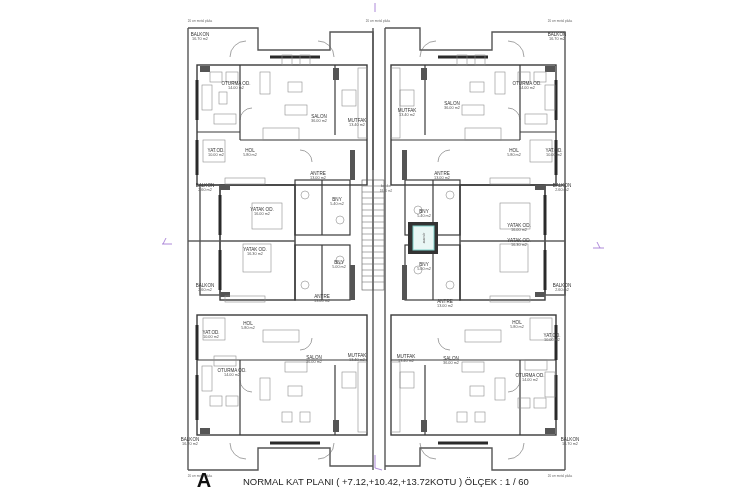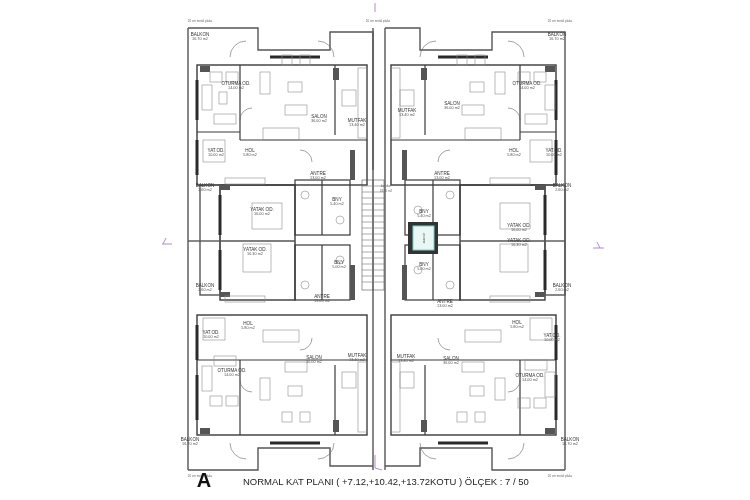--- a/index.html
+++ b/index.html
@@ -293,13 +293,13 @@
 <div class="tiny" style="left:200px;top:21px">20 cm metal plaka</div>
 <div class="tiny" style="left:378px;top:21px">20 cm metal plaka</div>
 <div class="tiny" style="left:560px;top:21px">20 cm metal plaka</div>
 <div class="tiny" style="left:200px;top:476px">20 cm metal plaka</div>
 <div class="tiny" style="left:560px;top:476px">20 cm metal plaka</div>
 <div class="tiny" style="left:386px;top:186px;font-size:3.4px">koridor</div>
 <div class="tiny" style="left:386px;top:191px">18.30 m2</div>
 <div class="tiny" style="left:424px;top:238px;transform:translate(-50%,-50%) rotate(-90deg)">asansör</div>
 
 <div id="title-letter">A</div>
-<div id="title-text">NORMAL KAT  PLANI ( +7.12,+10.42,+13.72KOTU )  ÖLÇEK : 7 / 50</div>
+<div id="title-text">NORMAL KAT  PLANI ( +7.12,+10.42,+13.72KOTU )  ÖLÇEK : 1 / 60</div>
 
 </body></html>

